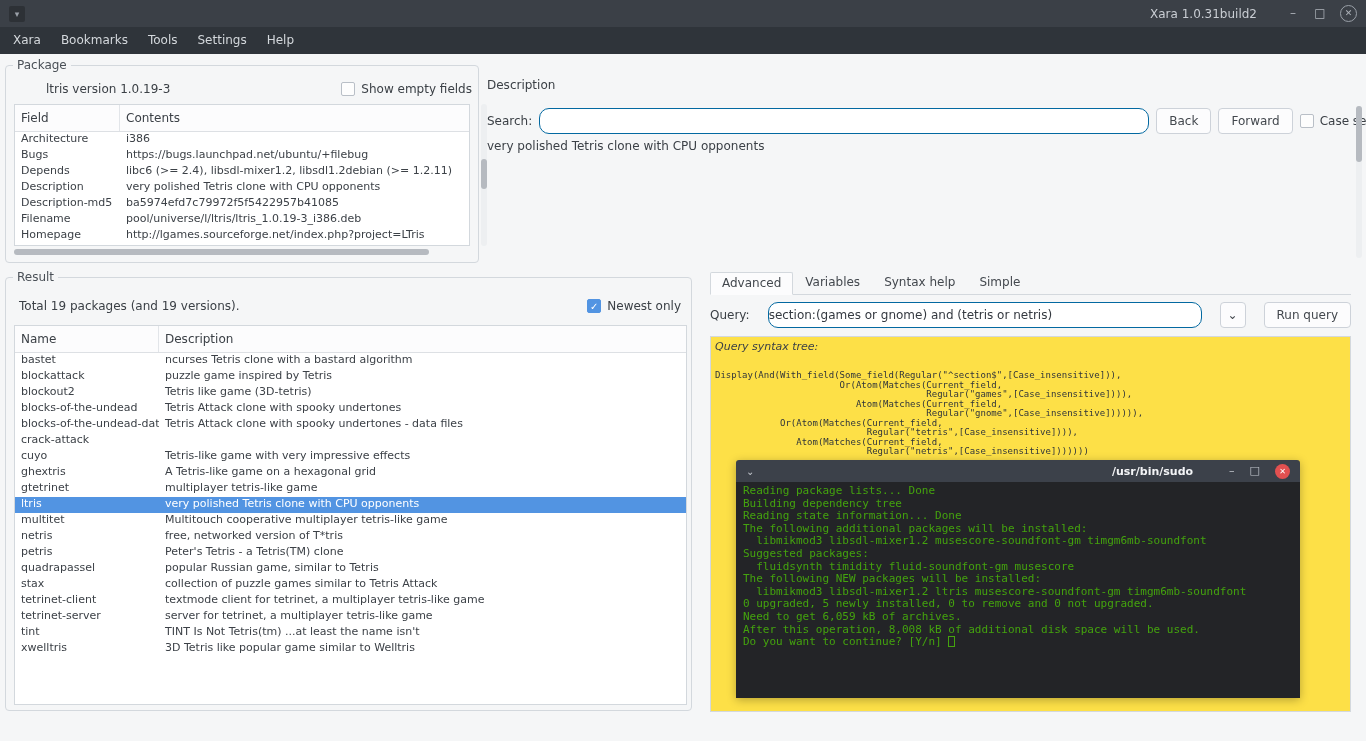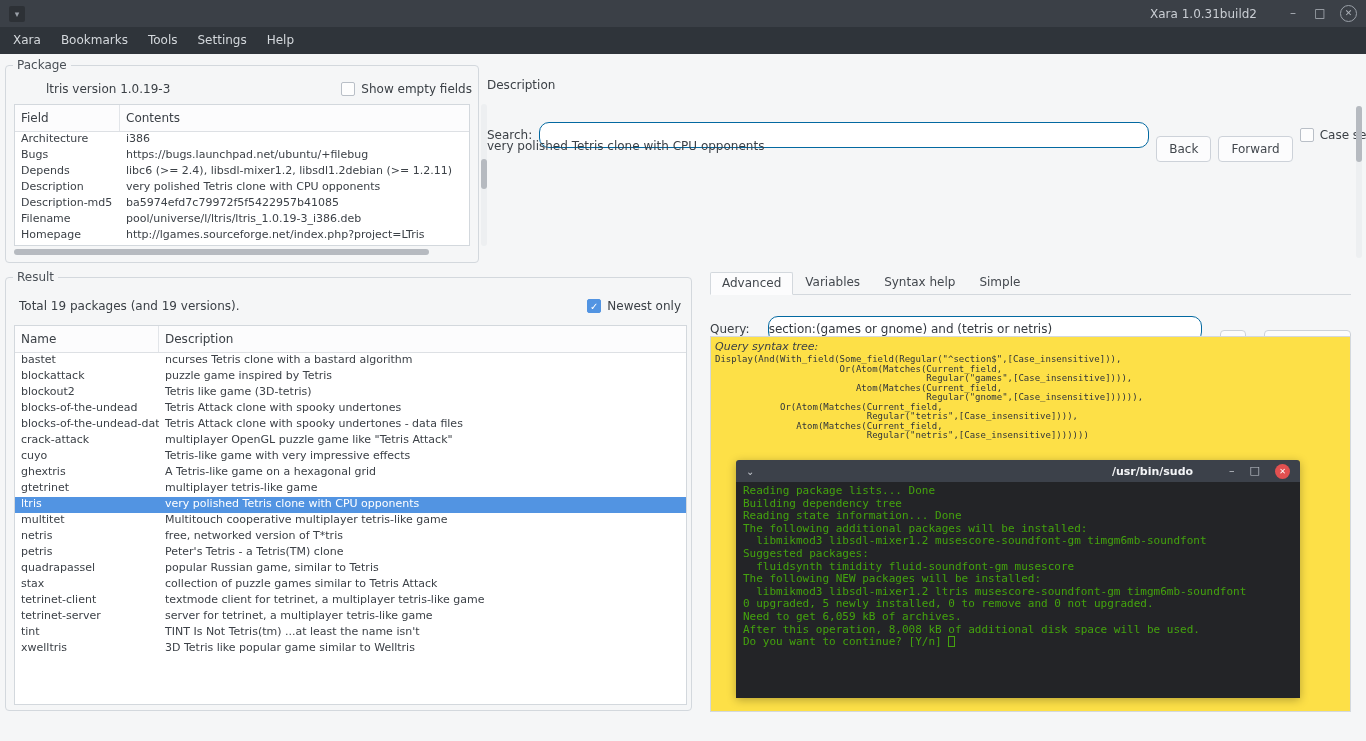--- a/index.html
+++ b/index.html
@@ -69,39 +69,39 @@
   .desc-vscroll { left: 1356px; top: 106px; height: 152px; }
   .desc-vscroll .vthumb { top: 0; height: 56px; }
 
   
   .desc-title { position: absolute; left: 487px; top: 78px; color: #3b4046; }
   .search-row { position: absolute; left: 487px; top: 108px; display: flex; align-items: center; gap: 7px; }
   .text-input { height: 26px; border: 1px solid #0369a1; border-radius: 10px; background: #fff;
     padding: 0 0; font-family: inherit; font-size: 12px; color: #343940; outline: none; }
   .search-input { width: 610px; }
   .btn { height: 26px; background: #fcfcfd; border: 1px solid #cdd2d9; border-radius: 4px;
-    padding: 0 12px; font-family: inherit; font-size: 12px; color: #43484e; white-space: nowrap; margin-top: 28px; }
+    padding: 0 12px; font-family: inherit; font-size: 12px; color: #43484e; white-space: nowrap; }
   .desc-text { position: absolute; left: 487px; top: 139px; color: #3c4147; }
 
   
   .tabbar { position: absolute; left: 710px; top: 272px; width: 641px; height: 23px;
     display: flex; align-items: flex-end; border-bottom: 1px solid #d3d8dd; }
   .tab { padding: 3px 11px 4px; color: #43484e; border: 1px solid transparent; white-space: nowrap; }
   .tab.active { background: #fcfcfd; border: 1px solid #d3d8dd; border-bottom-color: #fcfcfd;
     border-radius: 2px 2px 0 0; margin-bottom: -1px; }
   .query-row { position: absolute; left: 710px; top: 302px; width: 641px;
     display: flex; align-items: center; gap: 18px; }
   .query-label { color: #3b4046; }
   .query-input { flex: 1; }
   .combo-btn { width: 26px; padding: 0; text-align: center; }
   .syntax-box { position: absolute; left: 710px; top: 336px; width: 641px; height: 376px;
     background: #fde047; border: 1px solid #d3d8dd; }
   .syntax-label { font-style: italic; font-size: 11px; color: #3b4046; padding: 3px 0 0 4px; }
   .syntax-pre { font-family: "DejaVu Sans Mono", "Liberation Mono", monospace;
-    font-size: 9px; line-height: 9.5px; color: #2f343a; padding: 2px 0 0 4px; }
+    font-size: 9px; line-height: 9.5px; color: #2f343a; padding: 2px 0 0 4px; margin-top: 16px; }
 
   
   .terminal { position: absolute; left: 25px; top: 123px; width: 564px; height: 238px;
     box-shadow: 0 2px 10px rgba(0,0,0,.28); border-radius: 3px 3px 0 0; }
   .term-titlebar { height: 22px; background: #3c414a; border-radius: 3px 3px 0 0;
     display: flex; align-items: center; padding: 0 10px; }
   .term-caret { color: #c3c7cd; font-size: 10px; }
   .term-spacer { flex: 1; }
   .term-title { color: #f3f4f6; font-weight: bold; font-size: 11px; margin-right: 36px; white-space: nowrap; }
   .term-btn { color: #c3c7cd; font-size: 11px; margin-right: 15px; line-height: 22px; }
@@ -238,21 +238,20 @@
           <div class="tbl-row">
             <div class="cell r1">blocks-of-the-undead</div>
             <div class="cell r2">Tetris Attack clone with spooky undertones</div>
           </div>
           <div class="tbl-row">
             <div class="cell r1">blocks-of-the-undead-data</div>
             <div class="cell r2">Tetris Attack clone with spooky undertones - data files</div>
           </div>
           <div class="tbl-row">
             <div class="cell r1">crack-attack</div>
-            <div class="cell r2">multiplayer OpenGL puzzle game like "Tetris Attack"</div>
           </div>
           <div class="tbl-row">
             <div class="cell r1">cuyo</div>
             <div class="cell r2">Tetris-like game with very impressive effects</div>
           </div>
           <div class="tbl-row">
             <div class="cell r1">ghextris</div>
             <div class="cell r2">A Tetris-like game on a hexagonal grid</div>
           </div>
           <div class="tbl-row">

